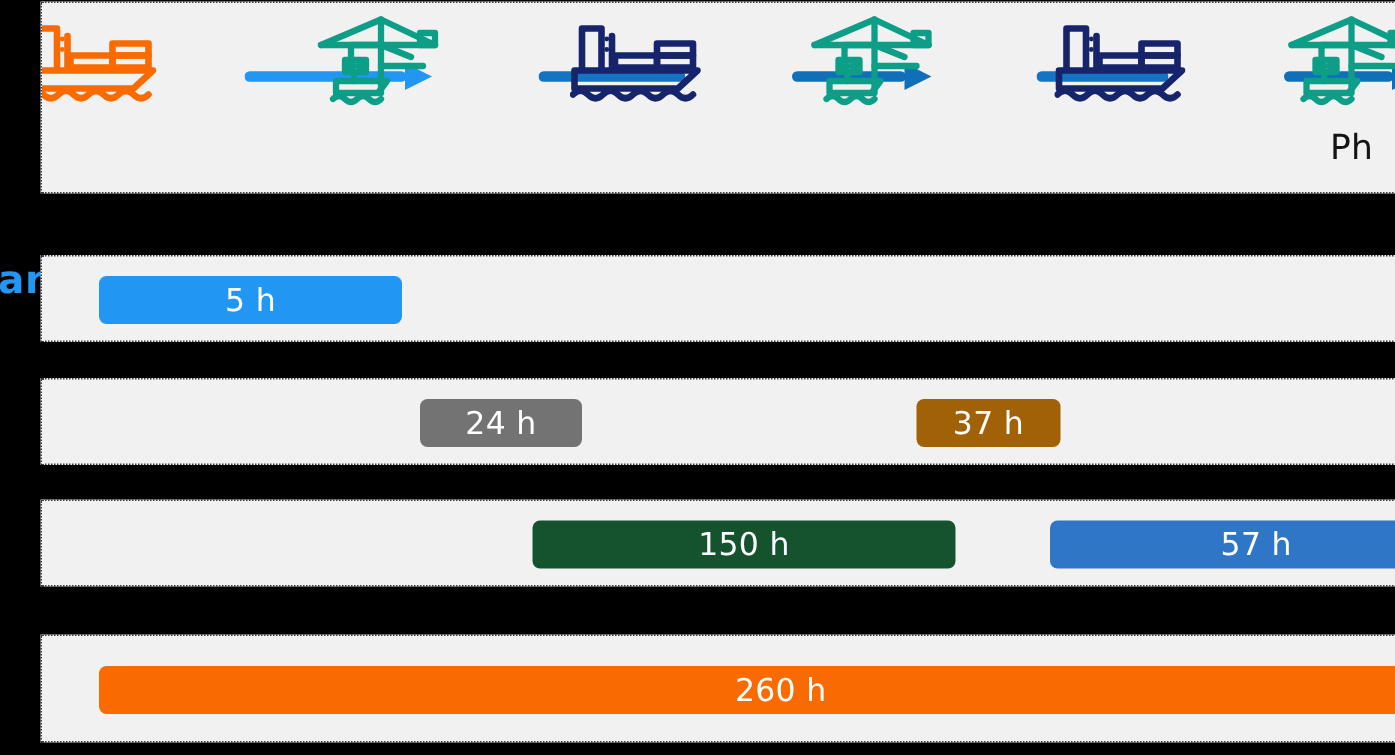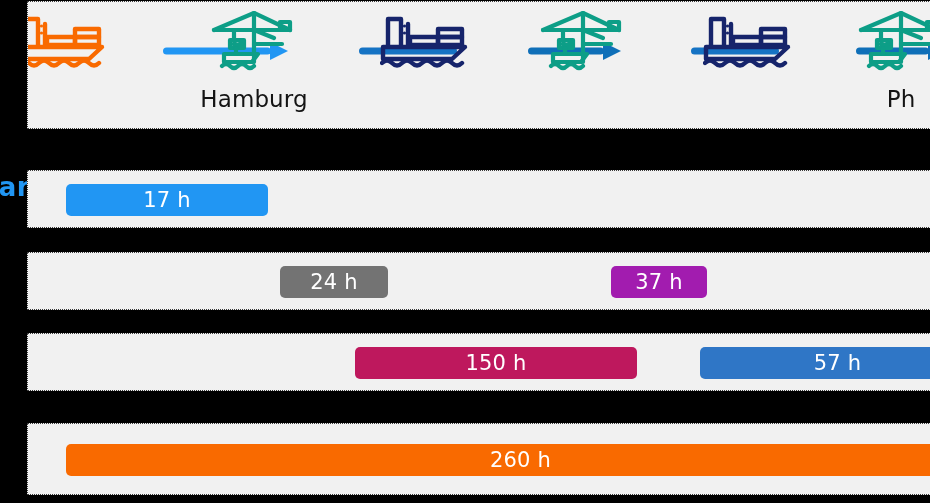--- a/index.html
+++ b/index.html
@@ -173,21 +173,20 @@
     <path d="M44 20 L24 20 L24 30"></path>
     <path d="M44 20 L64 28"></path>
     <path d="M44 34 H72"></path>
     <path d="M20 30 h14 v8 H20z"></path>
     <path d="M23 34 h3 M29 34 h3"></path>
     <path d="M14 44 h34 l-6 8 H14z"></path>
     <path d="M26 38 V44"></path>
     <path d="M12 56 q4 -4 8 0 q4 4 8 0 q4 -4 8 0 q4 4 8 0"></path>
   </svg>
           </div>
-          <div class="node-label">Hamburg</div>
         </div>
         <div class="route-node" style="left: 333px;">
           <div class="glyph">
             <svg width="92" height="56" viewBox="0 0 92 56" fill="none" stroke="#16246b" stroke-width="4.4" stroke-linecap="round" stroke-linejoin="round">
     <path d="M8 32 V6 h13 v26"></path>
     <path d="M28 32 V11"></path>
     <circle cx="24.5" cy="13" r="1.6" fill="#16246b" stroke="none"></circle>
     <circle cx="24.5" cy="20" r="1.6" fill="#16246b" stroke="none"></circle>
     <path d="M30 24 h28 v8 H30z"></path>
     <path d="M58 16 h24 v8 H58z"></path>
@@ -249,28 +248,28 @@
     <path d="M12 56 q4 -4 8 0 q4 4 8 0 q4 -4 8 0 q4 4 8 0"></path>
   </svg>
           </div>
           <div class="node-label">Ph</div>
         </div>
       </div>
   </div>
 
   <div id="rows-host">
       <div class="gantt-row" style="top: 170px; height: 58px;">
-        <div class="bar" style="left: 38px; width: 202px; top: 13px; background: rgb(33, 150, 243);">17 h</div>
+        <div class="bar" style="left: 38px; width: 202px; top: 13px; background: rgb(33, 150, 243);">5 h</div>
       </div>
       <div class="gantt-row" style="top: 252px; height: 58px;">
         <div class="bar" style="left: 252px; width: 108px; top: 13px; background: #737373;">24 h</div>
-        <div class="bar" style="left: 583px; width: 96px; top: 13px; background: #a21caf;">37 h</div>
+        <div class="bar" style="left: 583px; width: 96px; top: 13px; background: #a16207;">37 h</div>
       </div>
       <div class="gantt-row" style="top: 333px; height: 58px;">
-        <div class="bar" style="left: 327px; width: 282px; top: 13px; background: #be185d;">150 h</div>
+        <div class="bar" style="left: 327px; width: 282px; top: 13px; background: #14532d;">150 h</div>
         <div class="bar" style="left: 672px; width: 275px; top: 13px; background: rgb(47, 118, 198);">57 h</div>
       </div>
       <div class="gantt-row" style="top: 423px; height: 72px;">
         <div class="bar" style="left: 38px; width: 909px; top: 20px; background: rgb(249, 106, 0);">260 h</div>
       </div>
     </div>
 
 </div>
 
 </body></html>

